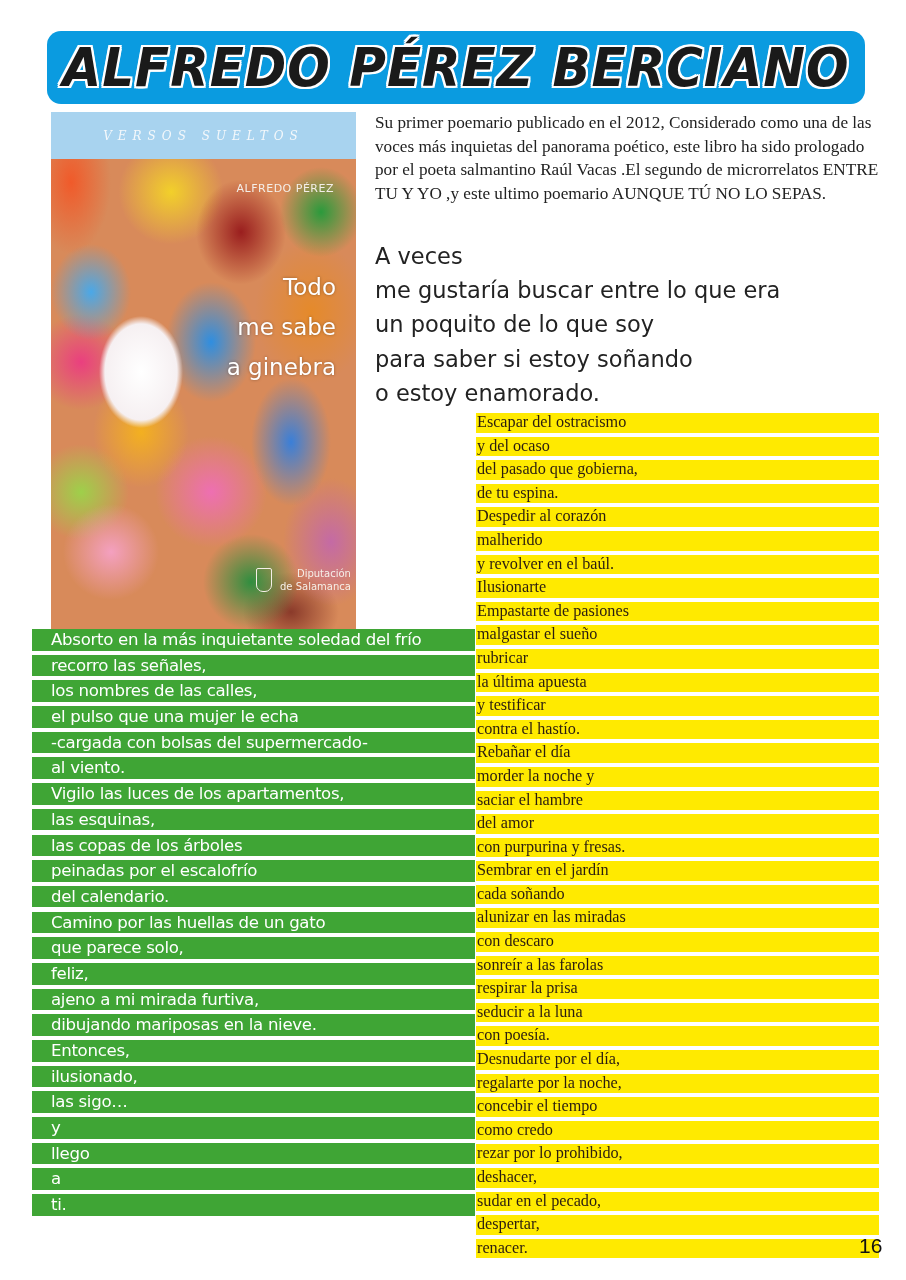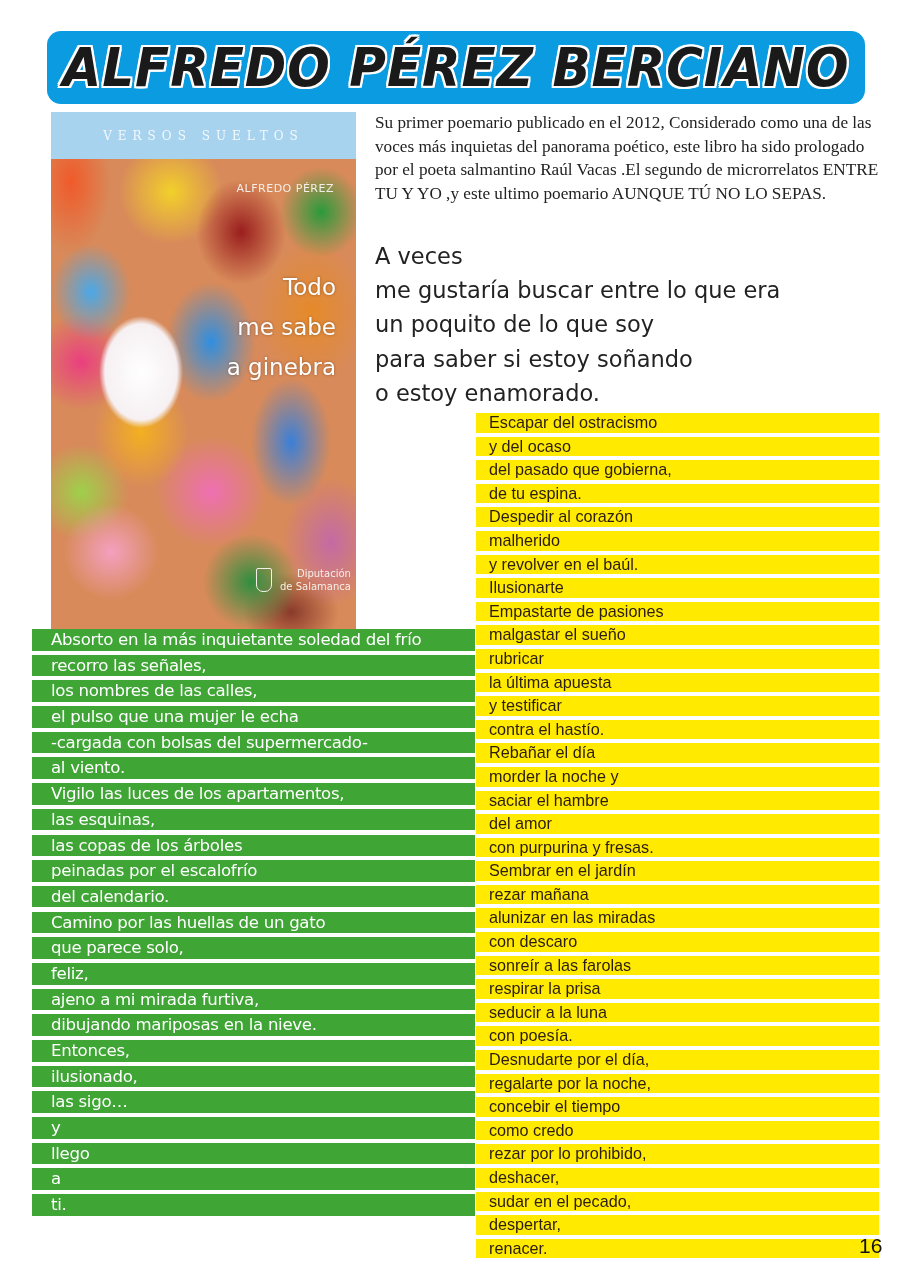--- a/index.html
+++ b/index.html
@@ -37,21 +37,21 @@
         radial-gradient(ellipse 60px 60px at 200px 470px, #2f8e3f 0%, transparent 80%),
         radial-gradient(ellipse 60px 60px at 30px 380px, #9ed04a 0%, transparent 80%),
         radial-gradient(ellipse 60px 50px at 240px 500px, #8a3a2a 0%, transparent 80%),
         #d88a5a;
     }
     .cover-band {
       position: absolute; left: 0; top: 0; width: 100%; height: 47px; background: #a8d3ef;
       display: flex; align-items: center; justify-content: center;
     }
     .cover-series {
-      font-family: "DejaVu Serif", serif; color: #f4f8fb;
+      font-family: "DejaVu Serif", serif; font-style: italic; color: #f4f8fb;
       font-size: 12px; letter-spacing: 6px;
     }
     .cover-author {
       position: absolute; right: 22px; top: 70px;
       font-family: "DejaVu Sans", sans-serif; color: #f4eee8; font-size: 11px; letter-spacing: 0.5px;
     }
     .cover-title {
       position: absolute; right: 20px; top: 155px; text-align: right;
       font-family: "DejaVu Sans", sans-serif; color: #ffffff; font-size: 23px; line-height: 40px;
       text-shadow: 0 0 3px rgba(0,0,0,0.35);
@@ -74,22 +74,22 @@
       font-family: "DejaVu Sans", sans-serif; font-size: 22.5px; line-height: 34.2px; color: #222;
     }
     .poem1 .line { white-space: nowrap; }
 
     
     .yellow-list {
       position: absolute; left: 476px; top: 413px; width: 403px;
     }
     .yellow-list .row {
       height: 19.6px; margin-bottom: 4px; background: #ffea00;
-      font-family: Liberation Sans, sans-serif; font-size: 16.2px; line-height: 19.6px; color: #2b1d10;
-      padding-left: 13px; white-space: nowrap;
+      font-family: Liberation Serif, serif; font-size: 16.2px; line-height: 19.6px; color: #2b1d10;
+      padding-left: 1px; white-space: nowrap;
     }
 
     
     .green-list {
       position: absolute; left: 32px; top: 629px; width: 443px;
     }
     .green-list .row {
       height: 21.6px; margin-bottom: 4.1px; background: #3fa535;
       font-family: "DejaVu Sans", sans-serif; font-size: 16.6px; line-height: 21.6px; color: #ffffff;
       padding-left: 19px; white-space: nowrap; overflow: hidden; letter-spacing: -0.3px;
@@ -150,21 +150,21 @@
     <div class="row">rubricar</div>
     <div class="row">la última apuesta</div>
     <div class="row">y testificar</div>
     <div class="row">contra el hastío.</div>
     <div class="row">Rebañar el día</div>
     <div class="row">morder la noche y</div>
     <div class="row">saciar el hambre</div>
     <div class="row">del amor</div>
     <div class="row">con purpurina y fresas.</div>
     <div class="row">Sembrar en el jardín</div>
-    <div class="row">rezar mañana</div>
+    <div class="row">cada soñando</div>
     <div class="row">alunizar en las miradas</div>
     <div class="row">con descaro</div>
     <div class="row">sonreír a las farolas</div>
     <div class="row">respirar la prisa</div>
     <div class="row">seducir a la luna</div>
     <div class="row">con poesía.</div>
     <div class="row">Desnudarte por el día,</div>
     <div class="row">regalarte por la noche,</div>
     <div class="row">concebir el tiempo</div>
     <div class="row">como credo</div>

